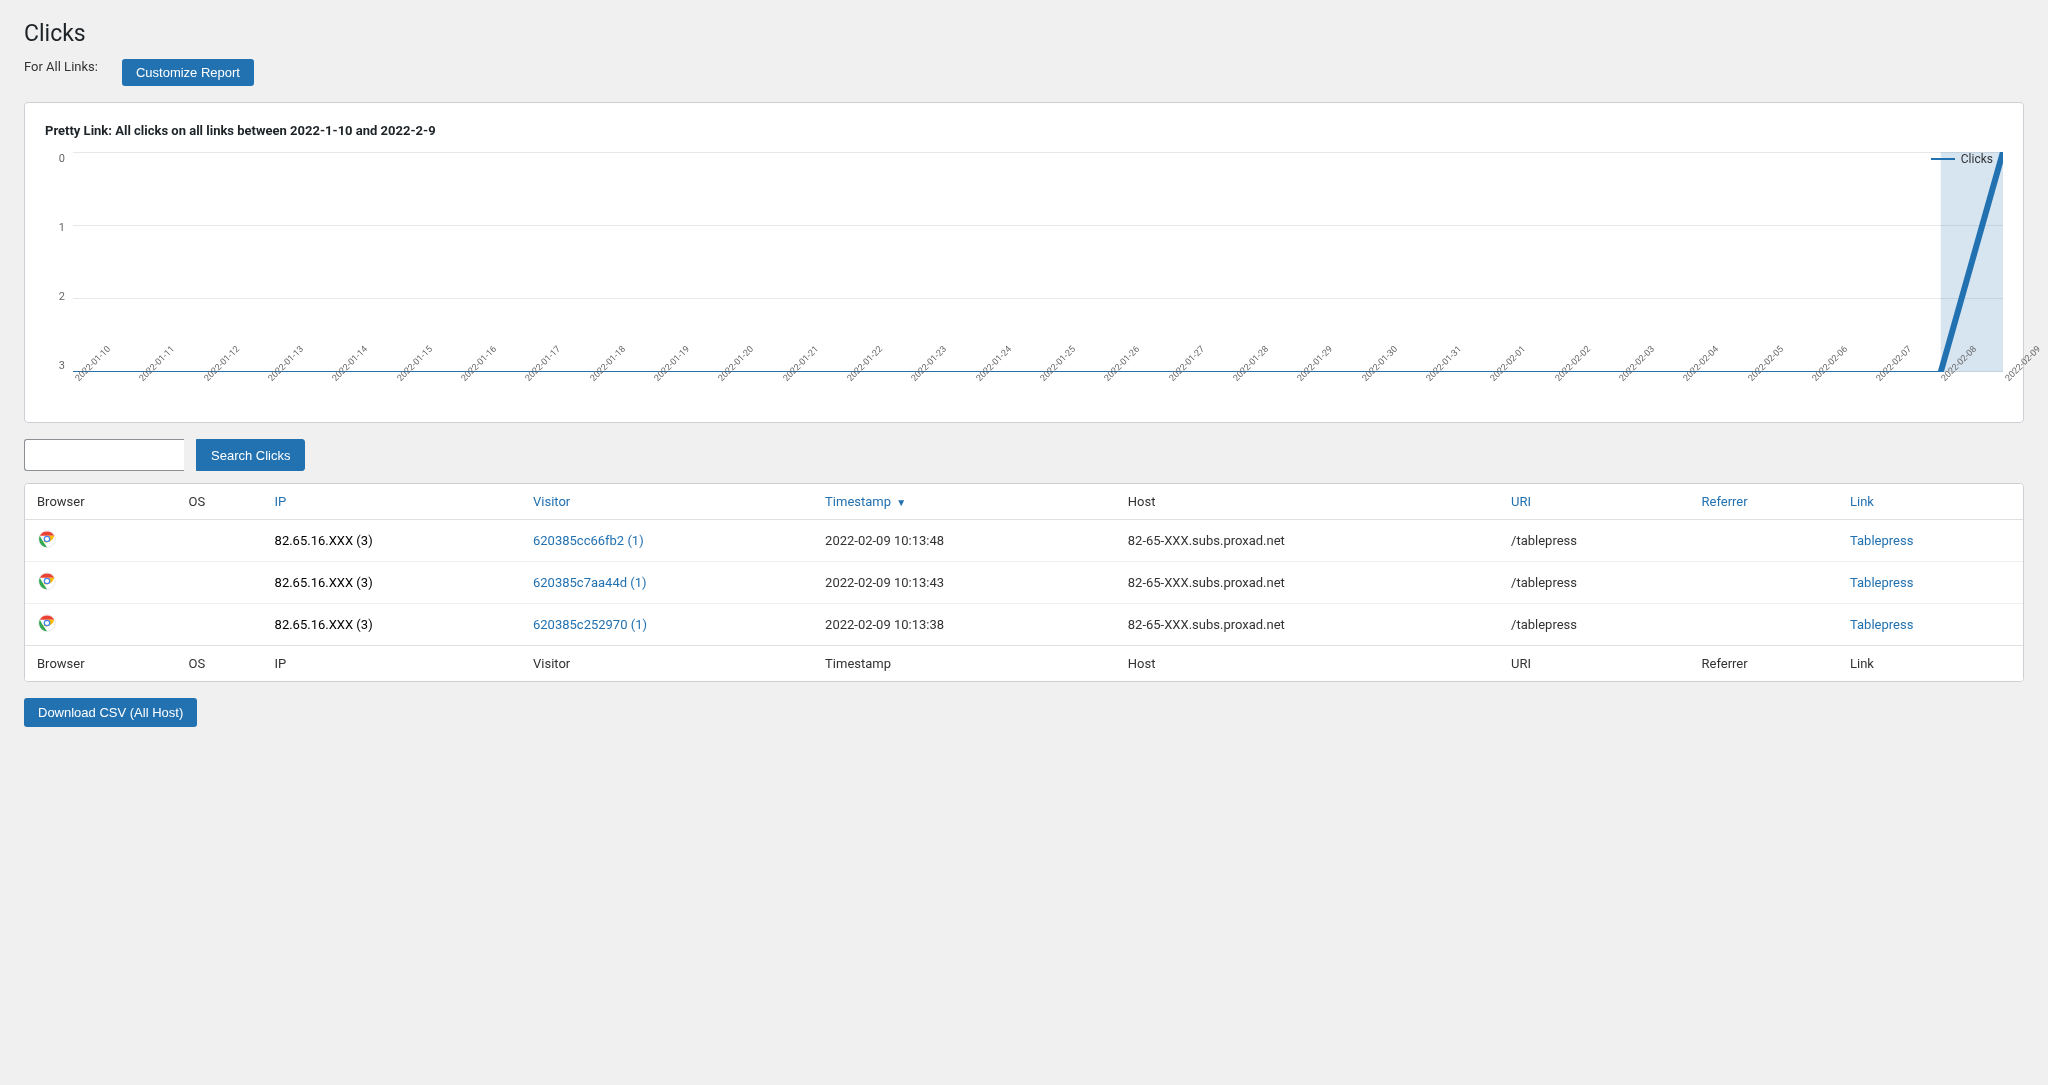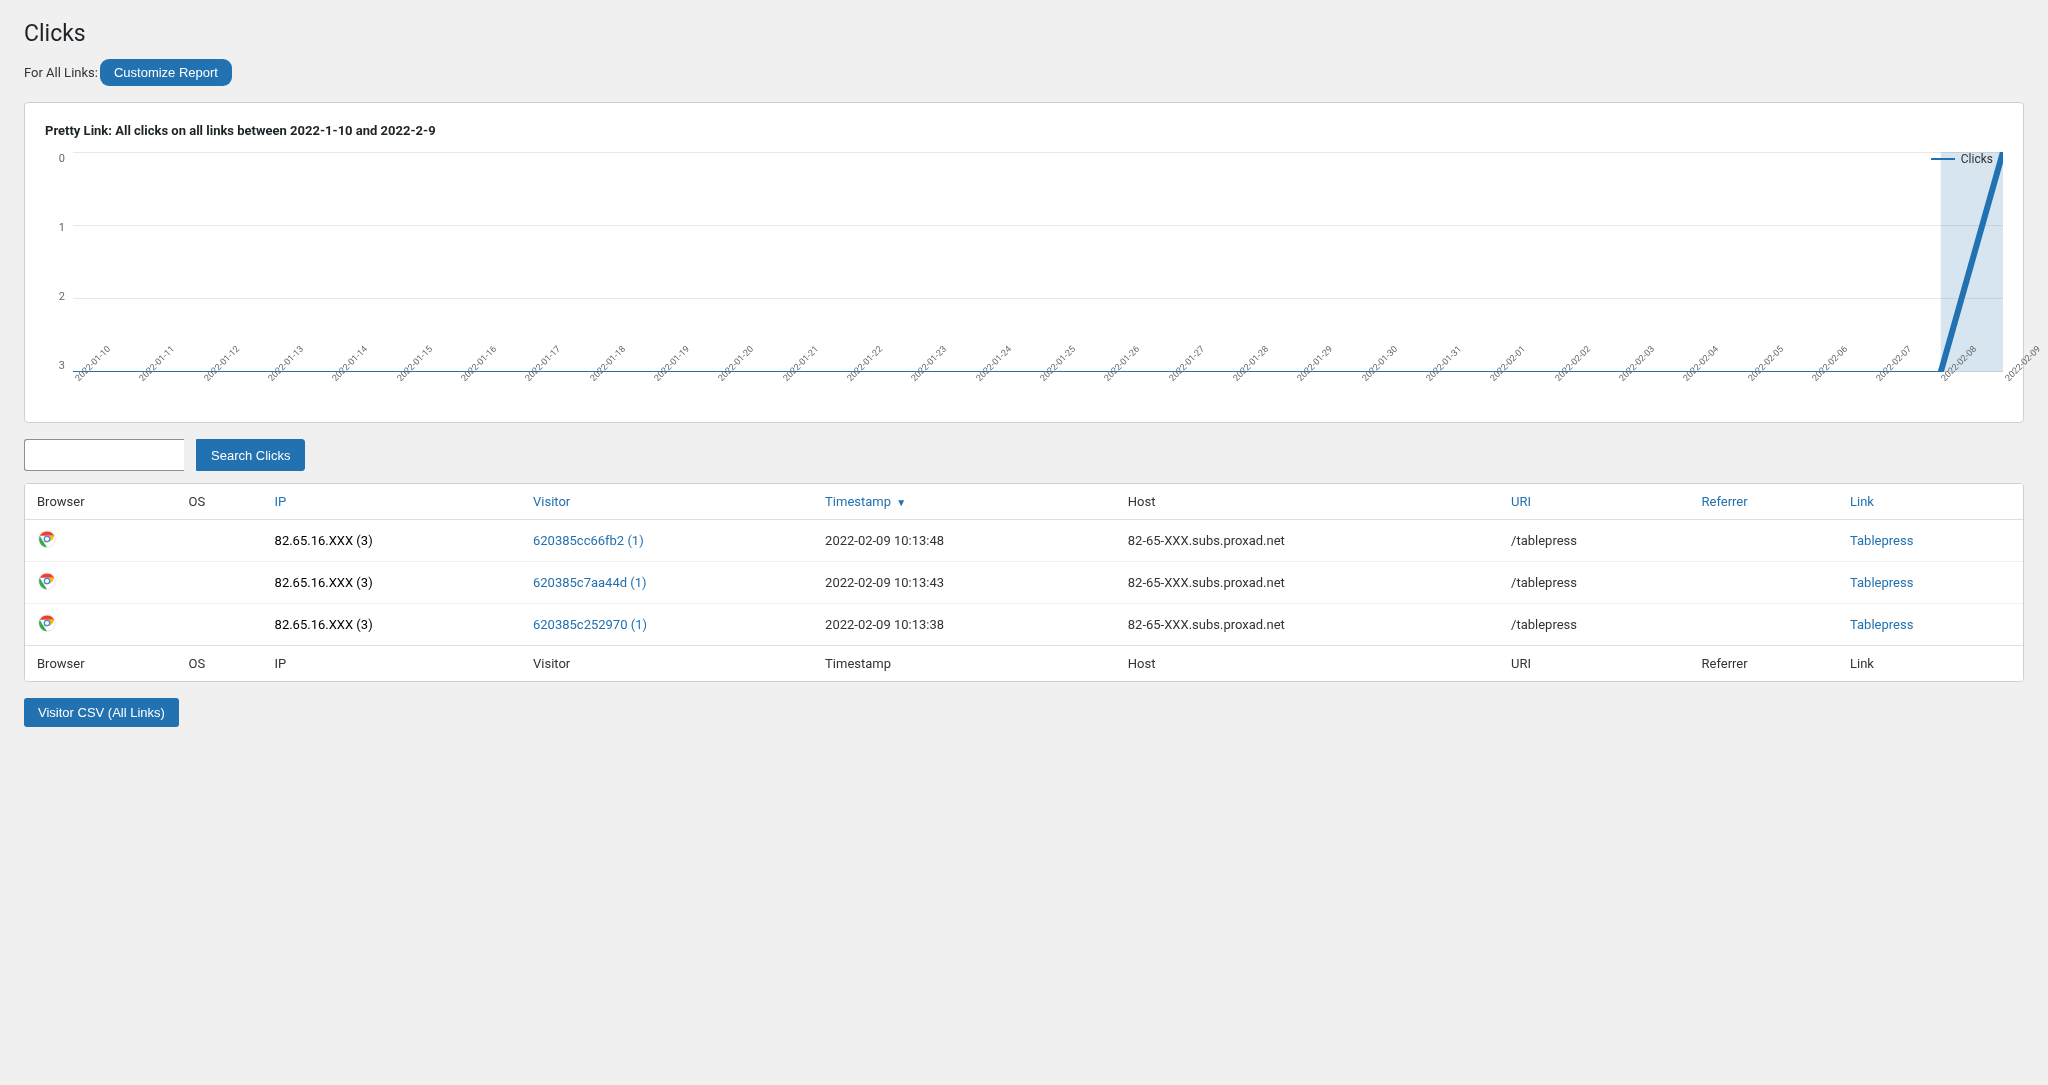--- a/index.html
+++ b/index.html
@@ -15,34 +15,34 @@
       min-height: 100vh;
     }
     .page-title {
       font-size: 23px;
       font-weight: 400;
       color: #1d2327;
       margin-bottom: 12px;
     }
     .for-all-links-row {
       display: flex;
-      align-items: center;
-      gap: 2px;
+      align-items: flex-start;
+      gap: 24px;
       margin-bottom: 16px;
     }
     .for-all-links-label {
       font-size: 13px;
       color: #333;
     }
     .customize-report-btn {
       background: #2271b1;
       color: #fff;
       border: none;
       padding: 6px 14px;
-      border-radius: 9px;
+      border-radius: 3px;
       font-size: 13px;
       cursor: pointer;
       font-weight: 500;
     }
 
     .chart-section {
       background: #fff;
       border: 1px solid #ccd0d4;
       border-radius: 4px;
       padding: 20px 20px 10px 20px;
@@ -403,15 +403,15 @@
           <td>Timestamp</td>
           <td>Host</td>
           <td>URI</td>
           <td>Referrer</td>
           <td>Link</td>
         </tr>
       </tfoot>
     </table>
   </div>
 
-  <button class="download-btn">Visitor CSV (All Links)</button>
+  <button class="download-btn">Download CSV (All Host)</button>
 
 </div>
 
 </body></html>

